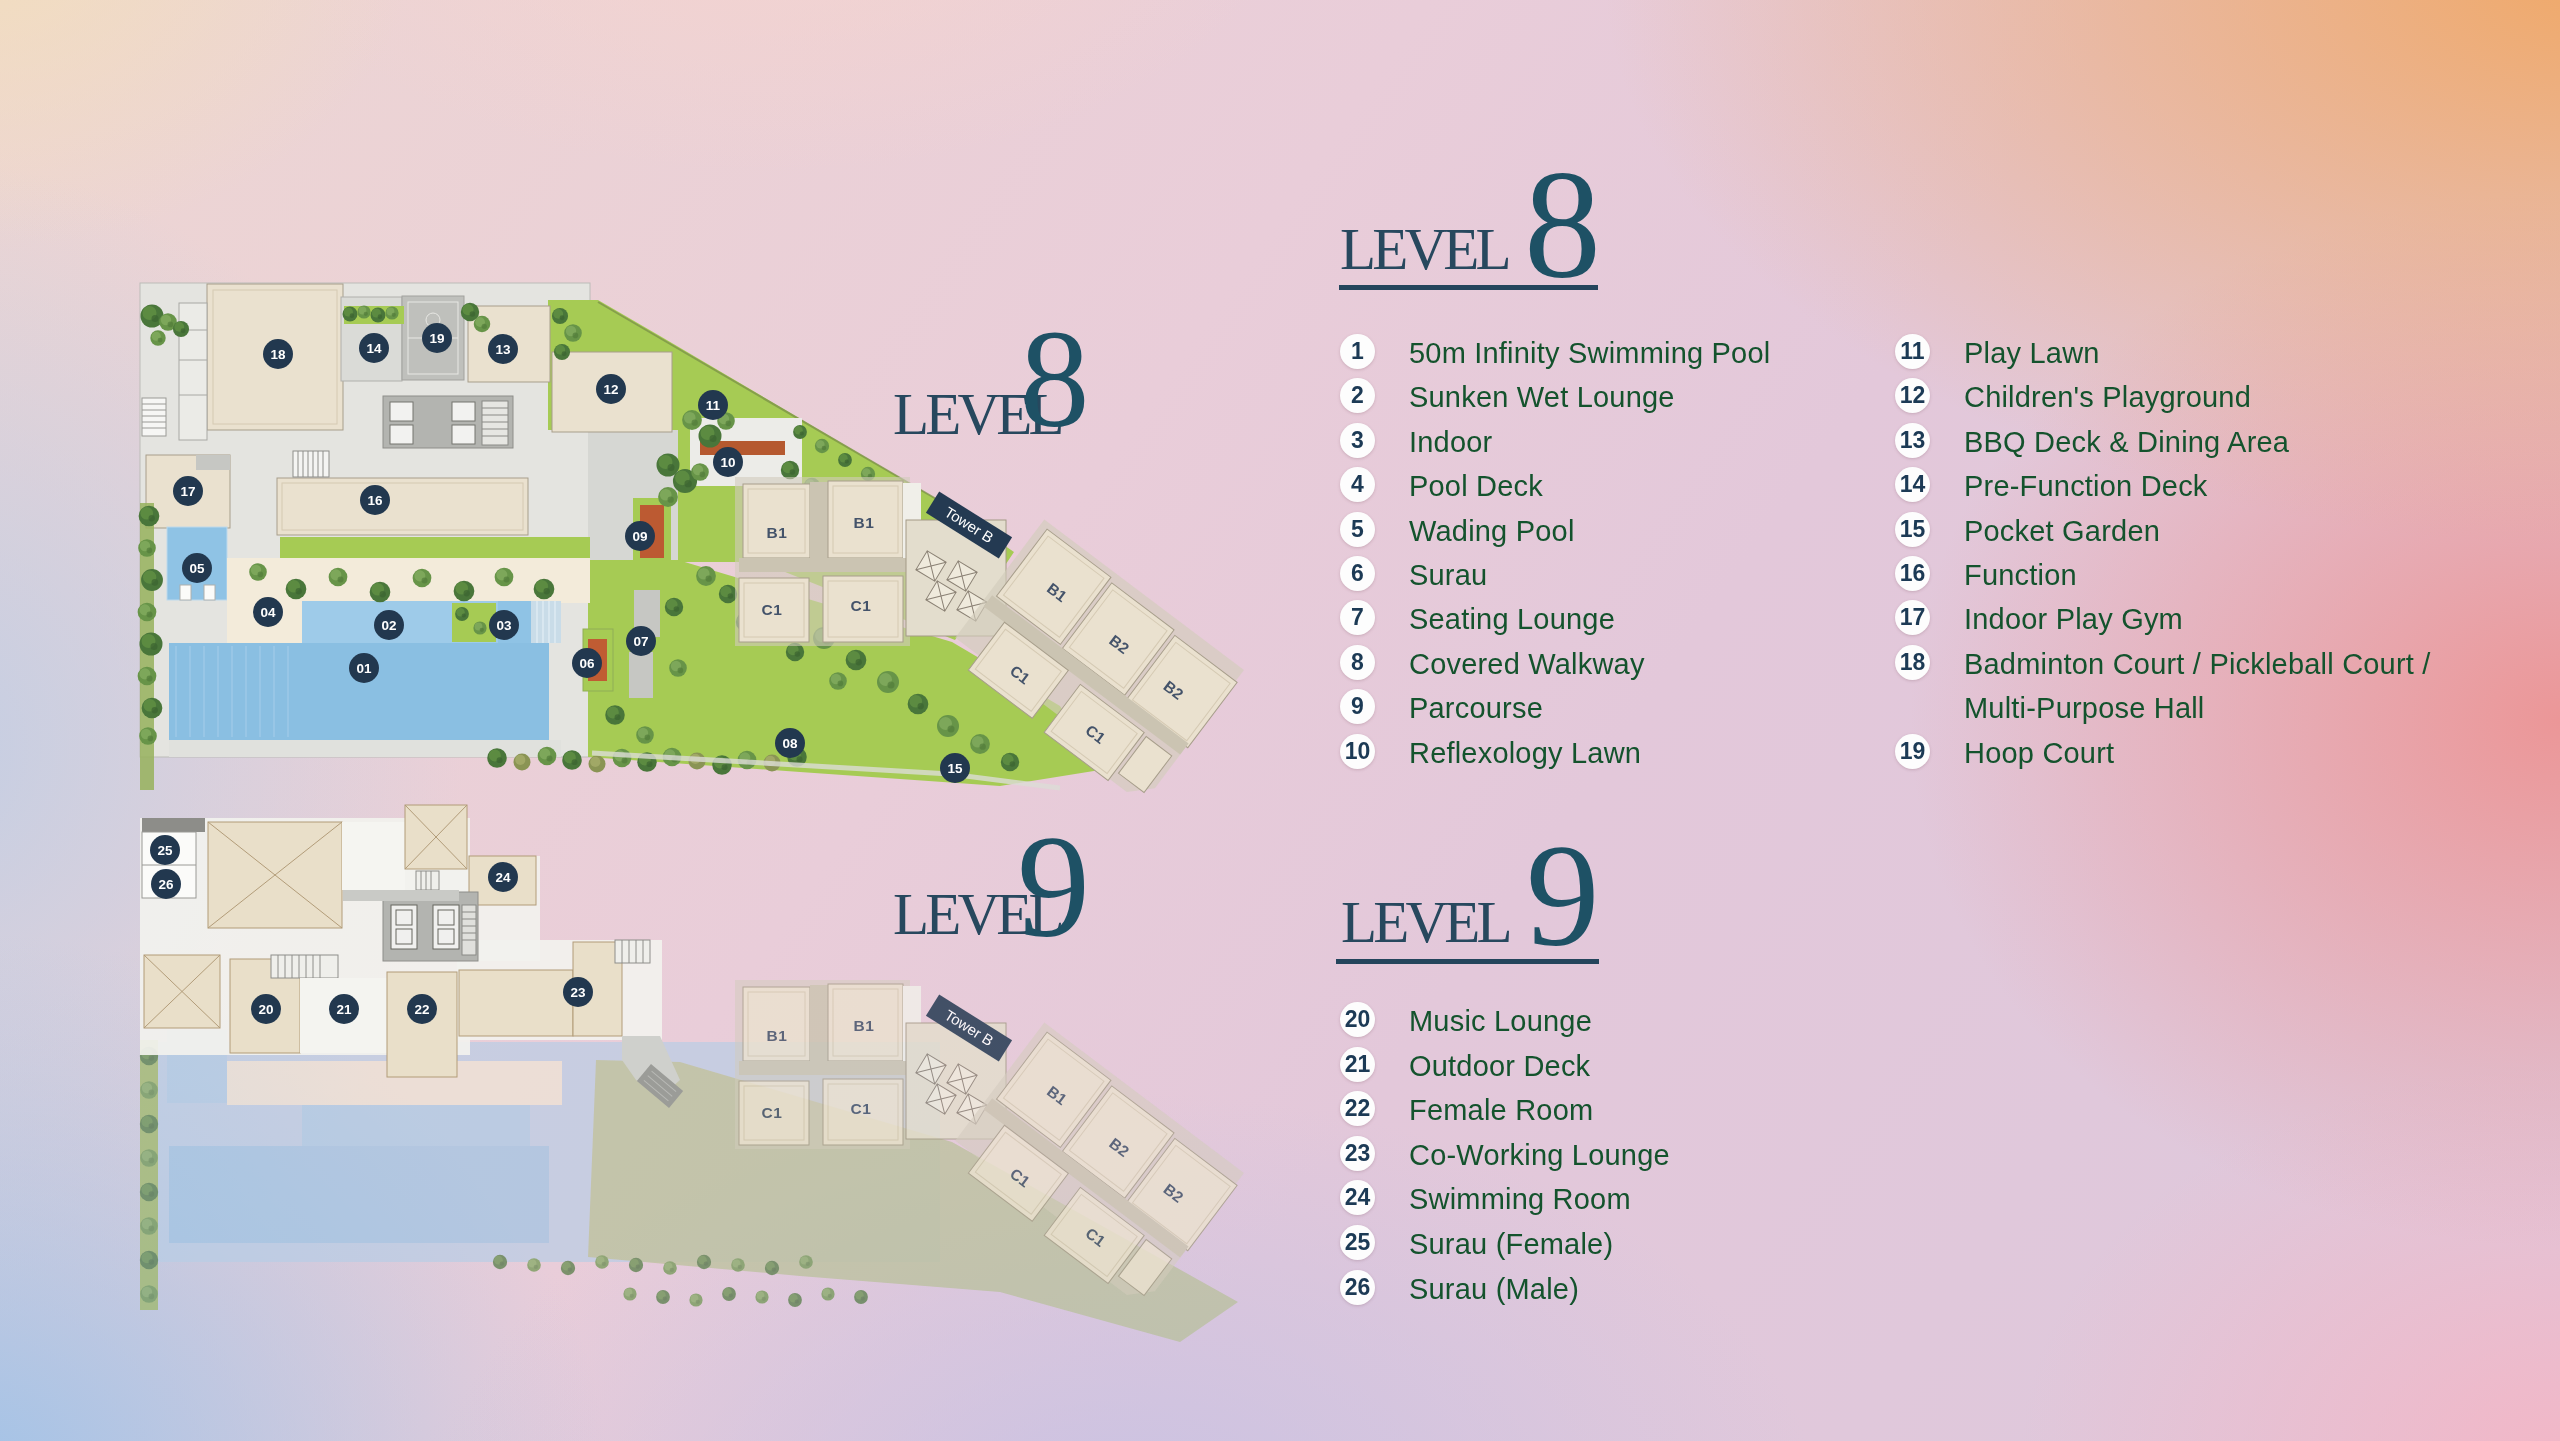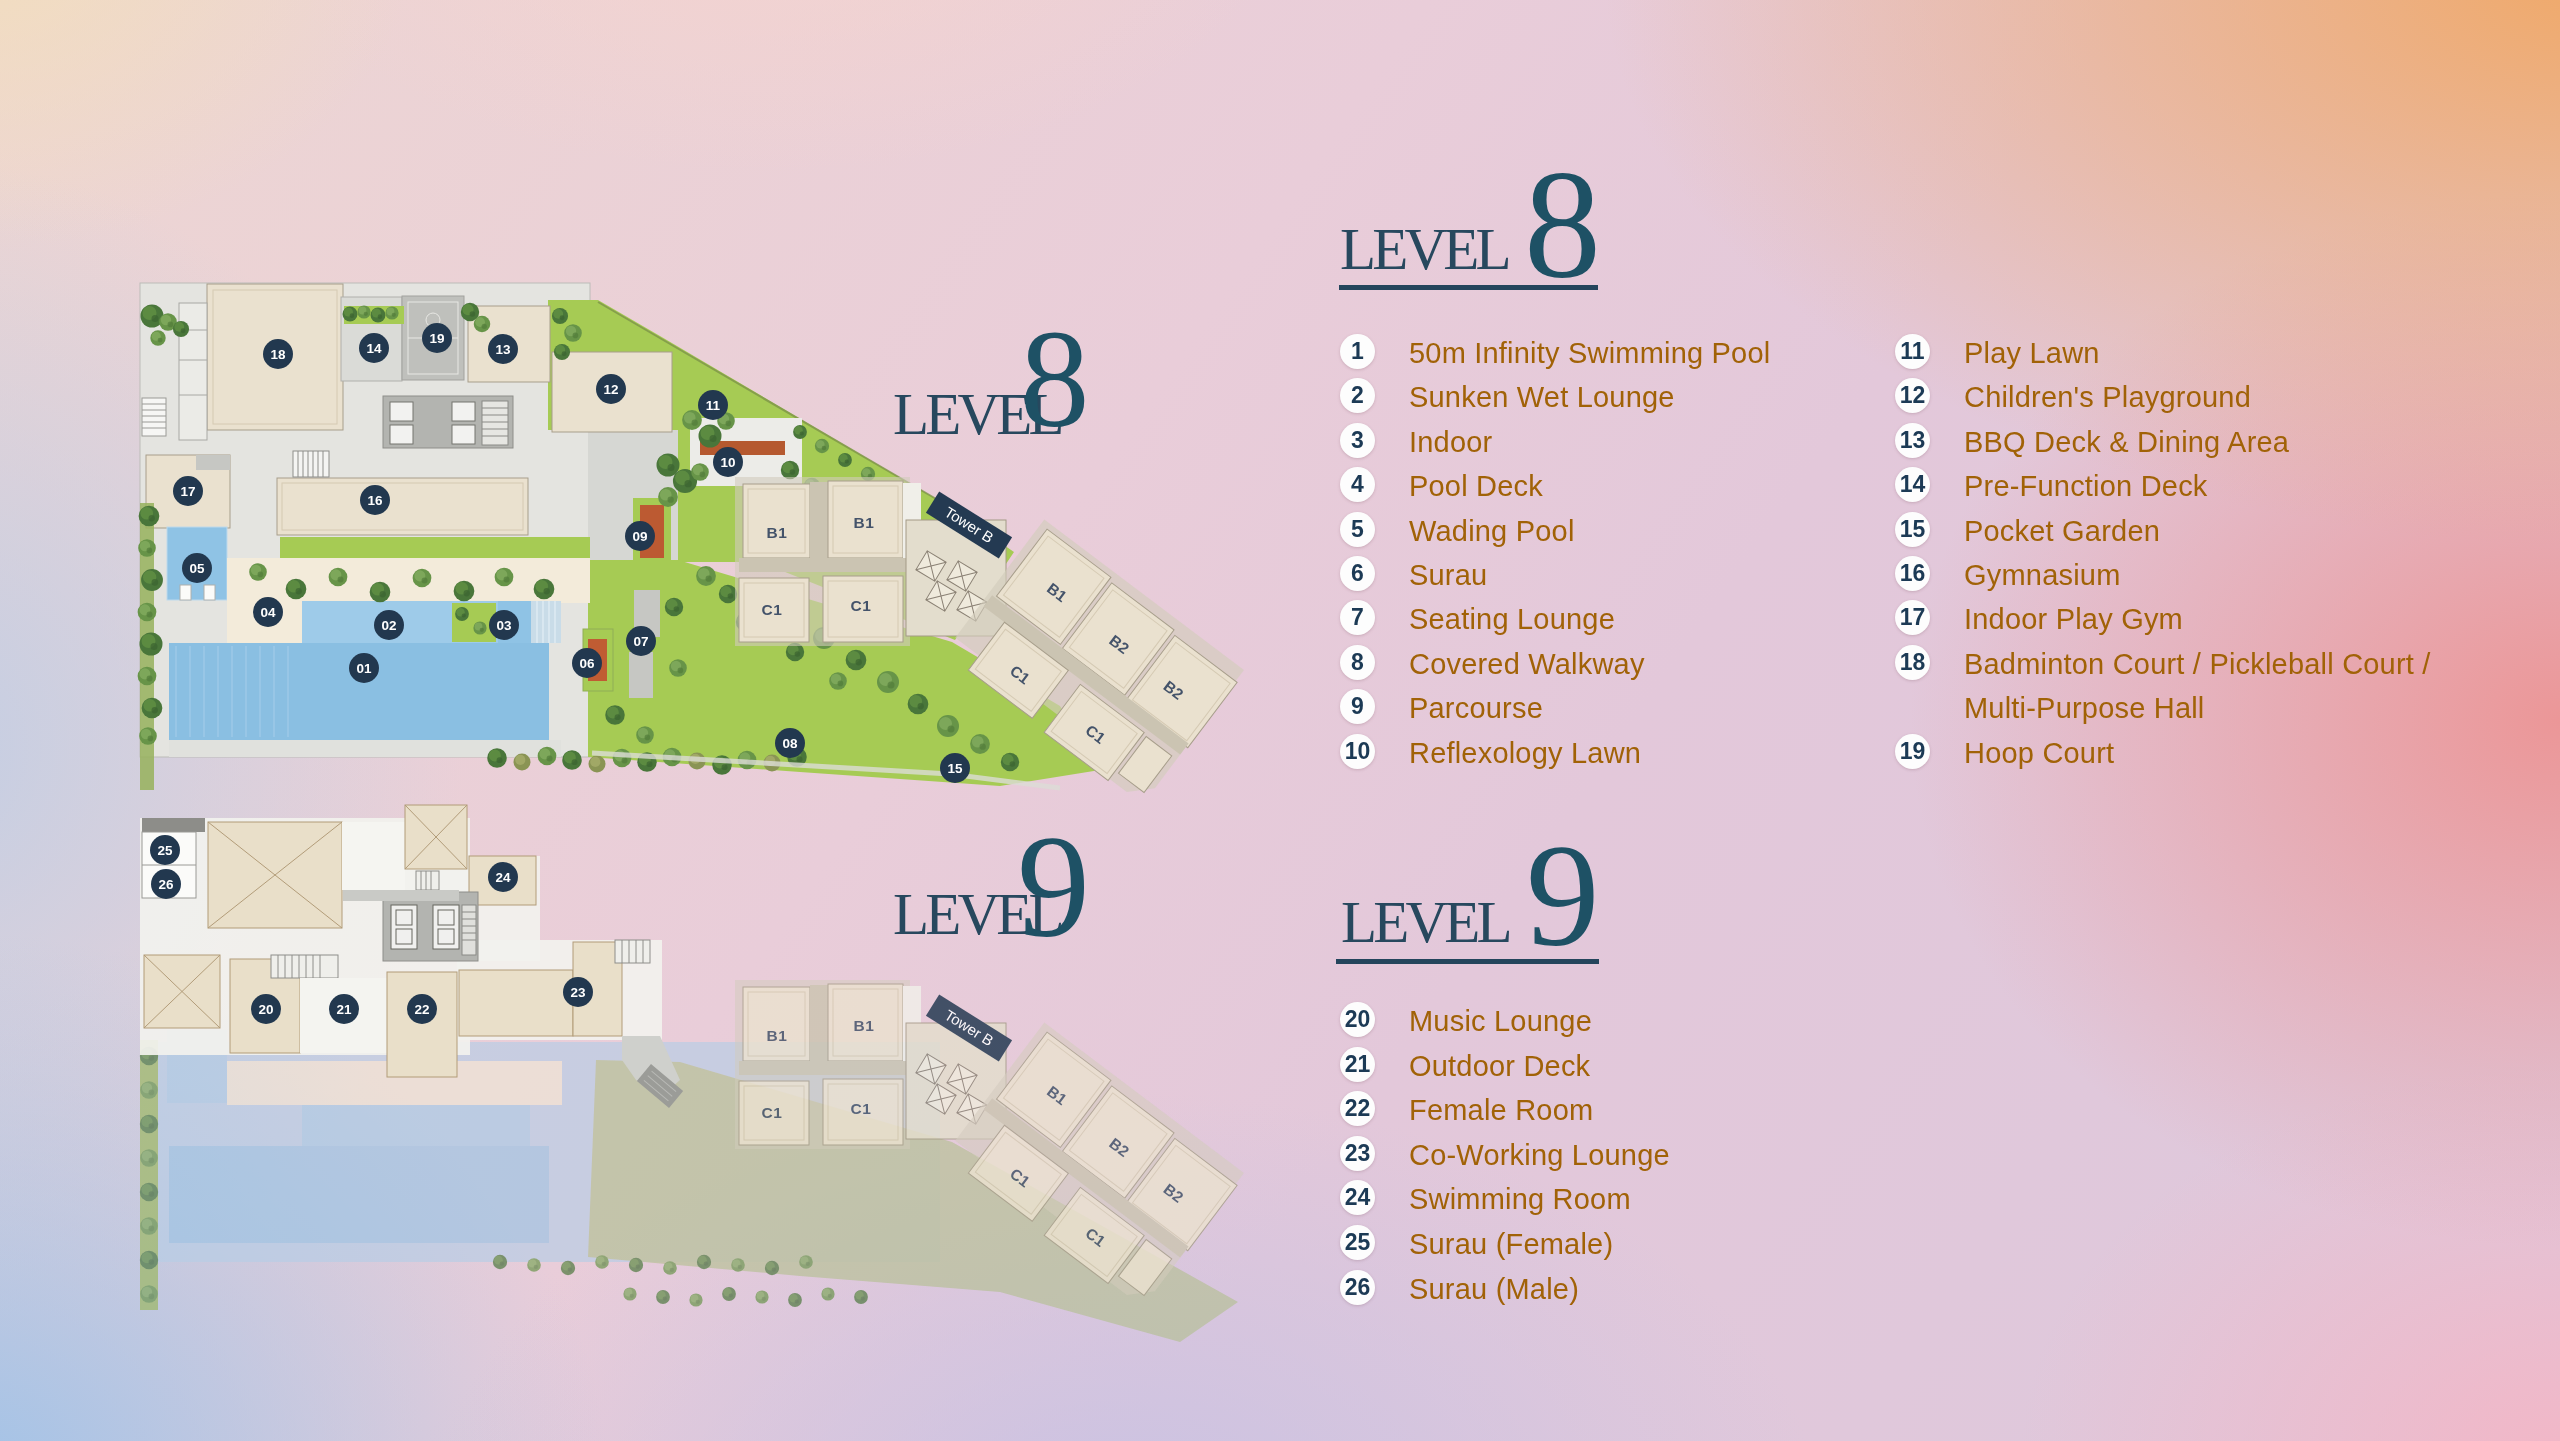--- a/index.html
+++ b/index.html
@@ -24,21 +24,21 @@
   .lvlhead{position:absolute;color:#1d4e6b;}
   .lvlword{font-family:"Liberation Serif",serif;font-size:59px;letter-spacing:-3.8px;color:#27485e;}
   .lvlnum{font-family:"Liberation Serif",serif;color:#1e5165;display:inline-block;}
   .rule{position:absolute;background:#24455c;height:5px;}
   
   .li{position:absolute;height:36px;}
   .badge{position:absolute;left:0;top:0;width:35px;height:35px;border-radius:50%;
     background:#fdfdfd;color:#1c3a55;font-weight:bold;font-size:23px;
     display:flex;align-items:center;justify-content:center;
     box-shadow:0 1px 3px rgba(120,80,90,0.25);}
-  .ltxt{position:absolute;left:69px;top:3px;font-size:29px;color:#a16207;
+  .ltxt{position:absolute;left:69px;top:3px;font-size:29px;color:#14532d;
     letter-spacing:0.2px;white-space:nowrap;}
   
   .planlbl{position:absolute;color:#1d4e6b;white-space:nowrap;}
 </style>
 </head>
 <body>
 <div id="page">
 
   <div id="bg"></div>
 
@@ -119,21 +119,21 @@
   <div class="li" style="left:1895px;top:467.2px;">
         <div class="badge">14</div>
         <div class="ltxt">Pre-Function Deck</div>
       </div>
   <div class="li" style="left:1895px;top:511.6px;">
         <div class="badge">15</div>
         <div class="ltxt">Pocket Garden</div>
       </div>
   <div class="li" style="left:1895px;top:556.0px;">
         <div class="badge">16</div>
-        <div class="ltxt">Gymnasium</div>
+        <div class="ltxt">Function</div>
       </div>
   <div class="li" style="left:1895px;top:600.4px;">
         <div class="badge">17</div>
         <div class="ltxt">Indoor Play Gym</div>
       </div>
   <div class="li" style="left:1895px;top:644.8px;">
         <div class="badge">18</div>
         <div class="ltxt">Badminton Court / Pickleball Court /</div>
       </div>
   <div class="li" style="left:1895px;top:689.2px;">

